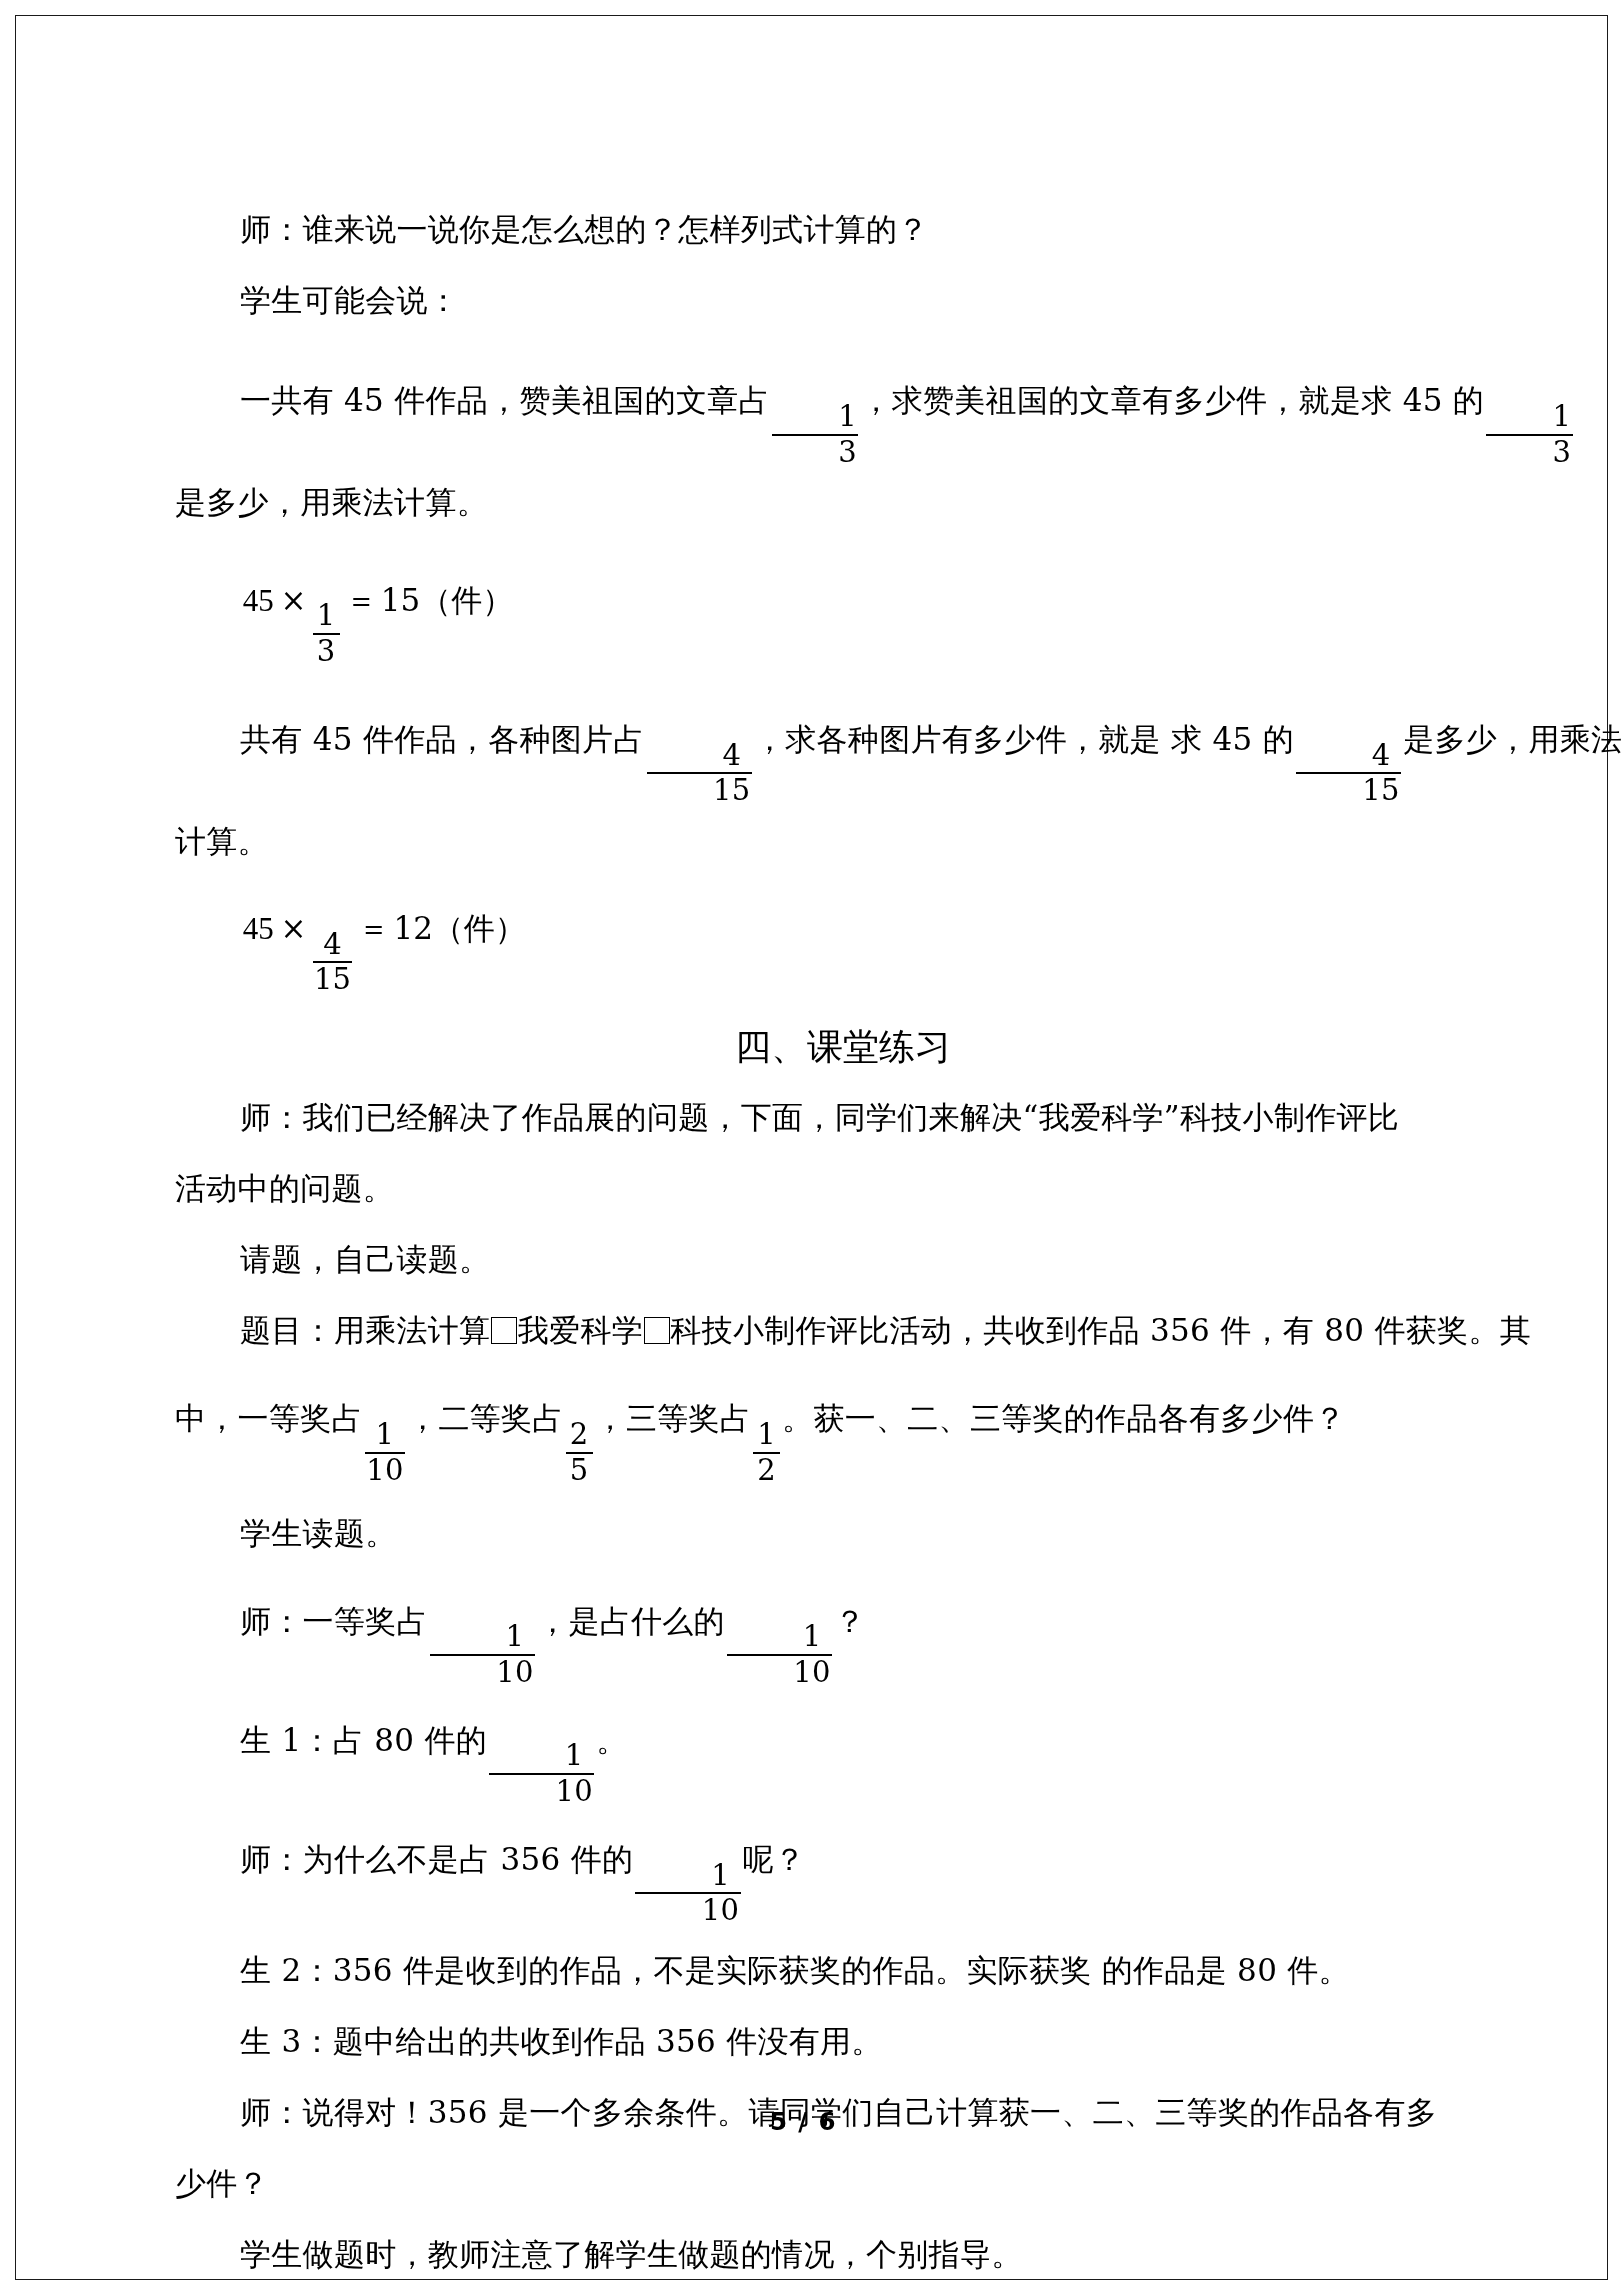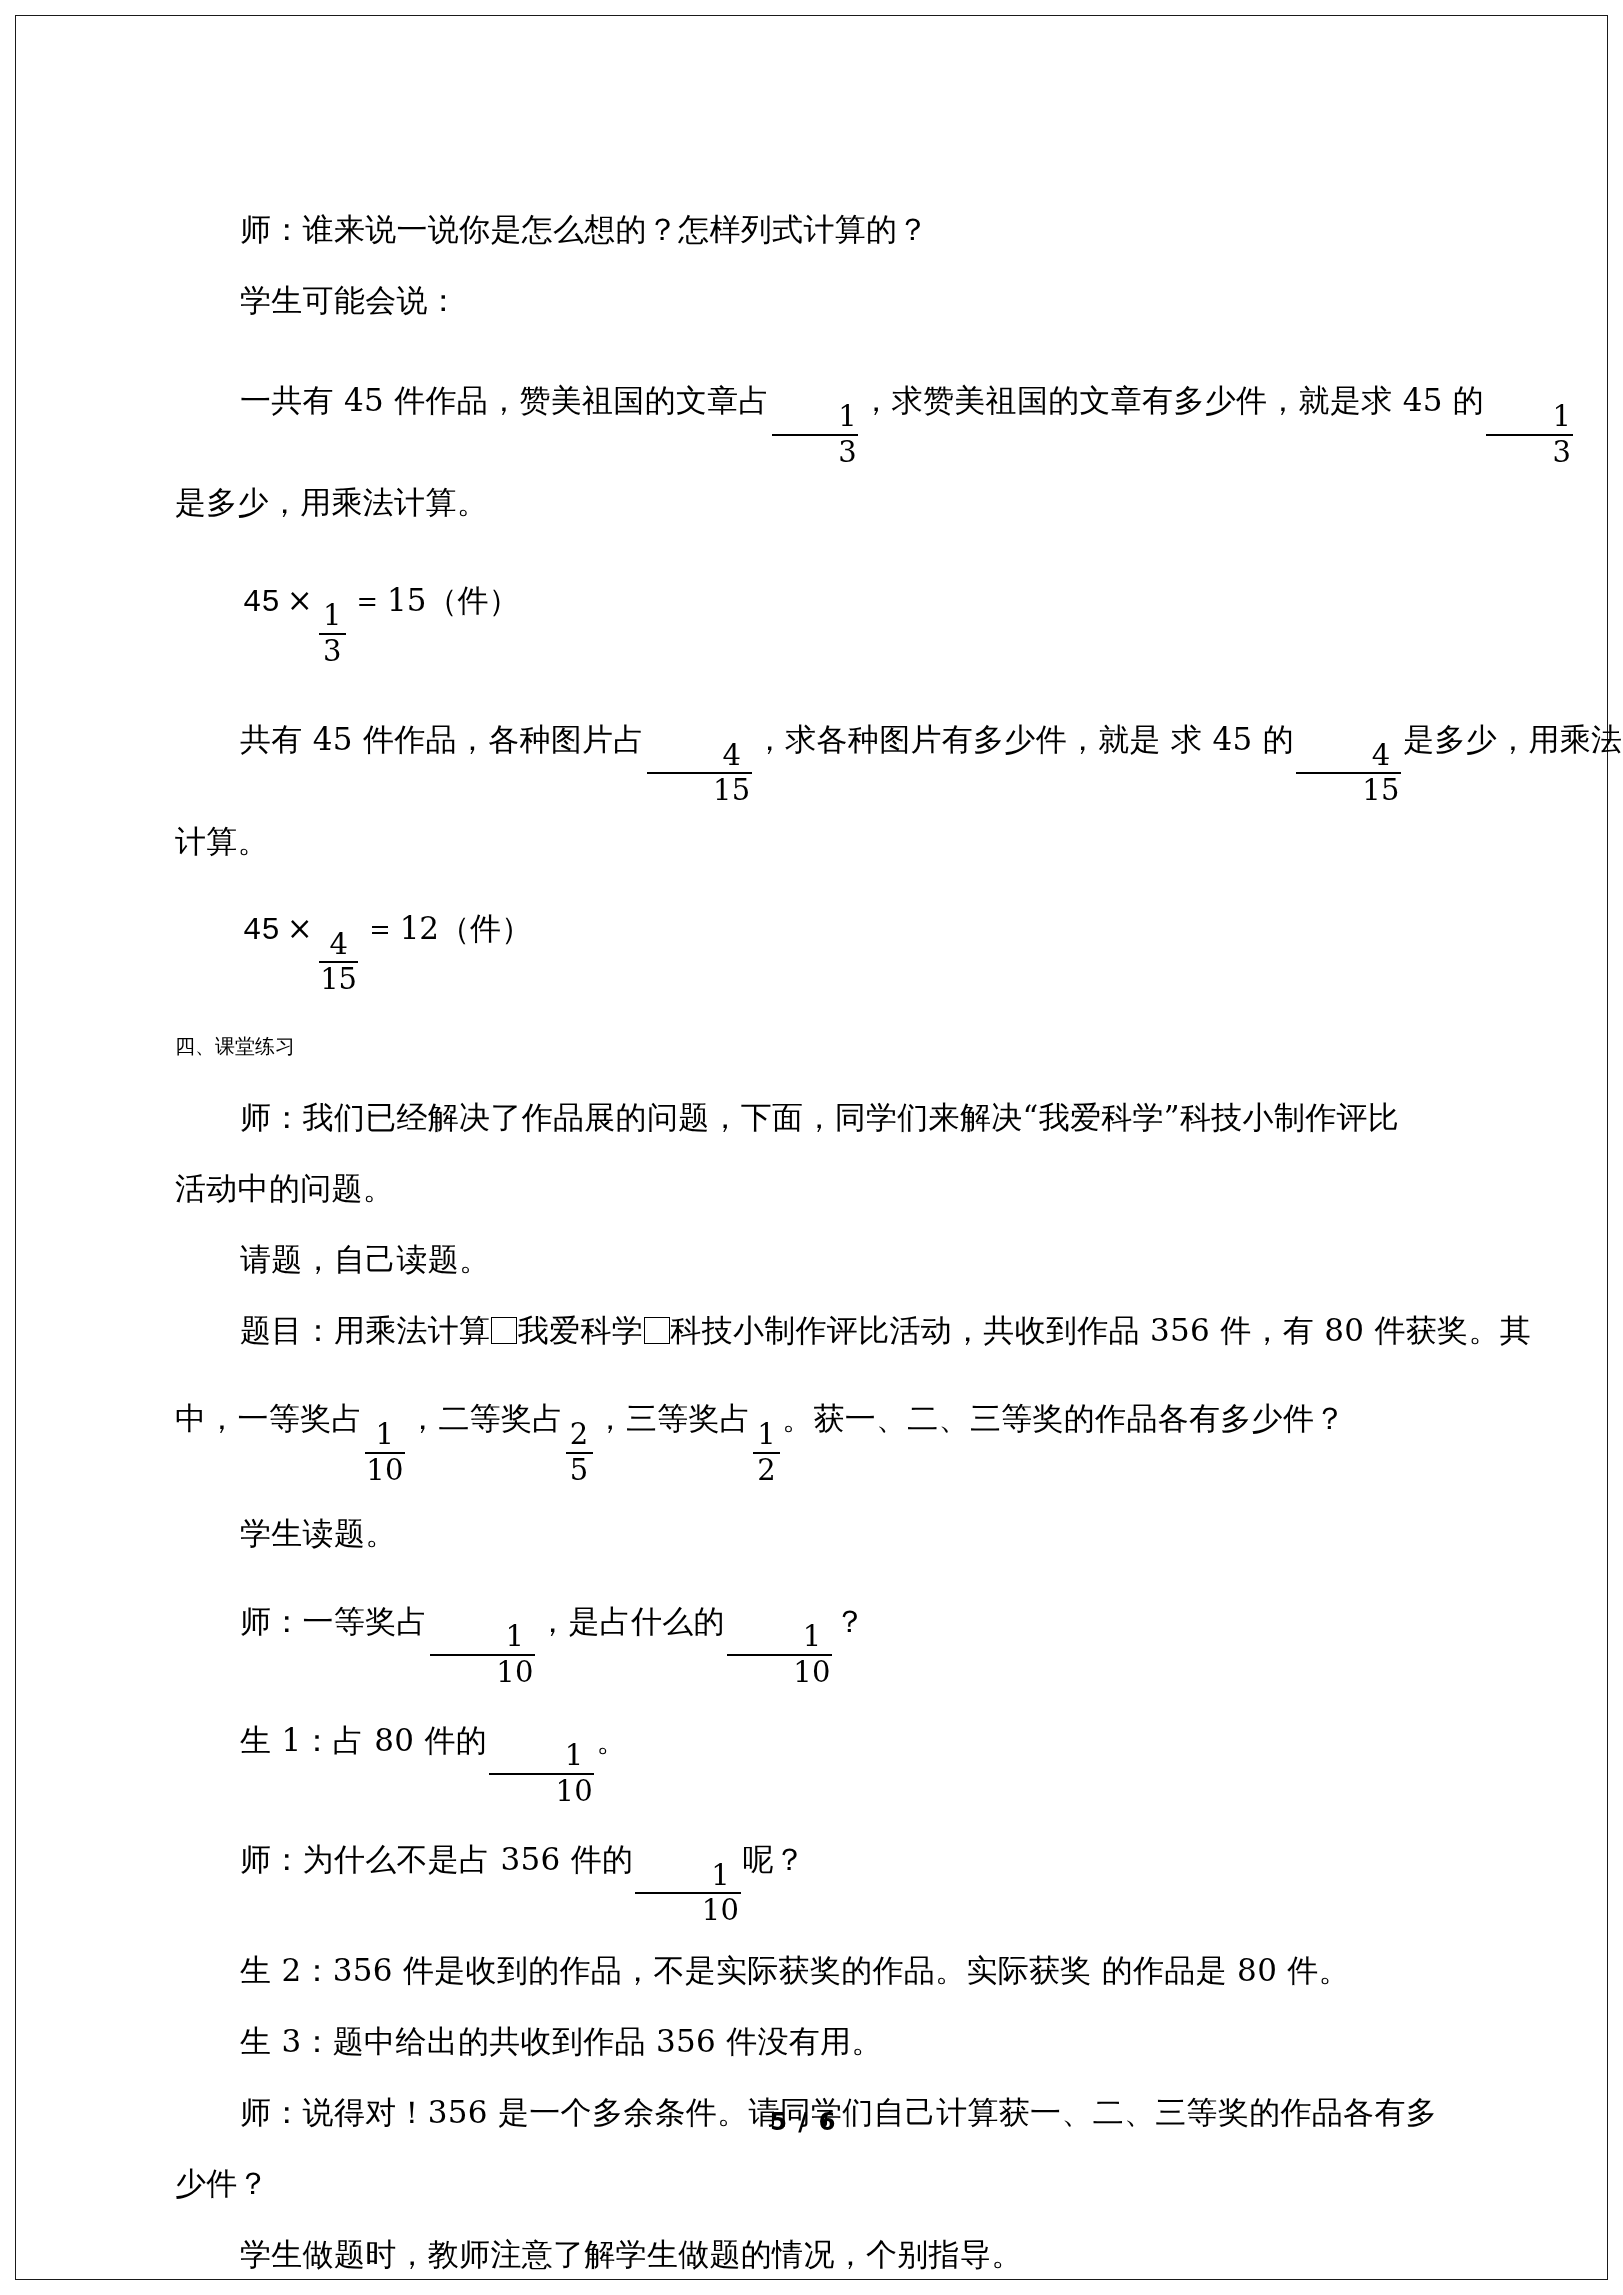--- a/index.html
+++ b/index.html
@@ -50,22 +50,23 @@
     white-space: nowrap;
     text-align: left;
   }
   .indent {
     text-indent: 65px;
   }
   .taller {
     line-height: 104px;
   }
   .heading {
-    font-size: 20px;
+    font-size: 36px;
     line-height: 71px;
+    text-align: center;
   }
   .sp-10 { height: 6.8px; }
   .sp-14 { height: 9.5px; }
   .sp-18 { height: 12.3px; }
   .sp-24 { height: 16.4px; }
   .sp-30 { height: 20.5px; }
 
   
   .frac {
     display: inline-flex;
@@ -88,21 +89,21 @@
     display: block;
     width: 100%;
     min-width: 27px;
     height: 2px;
     background: #000;
     margin: 2px 0;
   }
 
   
   .num-run {
-    font-family: Liberation Mono, monospace;
+    font-family: Liberation Serif, serif;
     padding: 0 2.7px;
   }
 
   
   .equation {
     font-size: 31px;
     line-height: 90px;
     margin-left: 65px;
     white-space: nowrap;
   }

